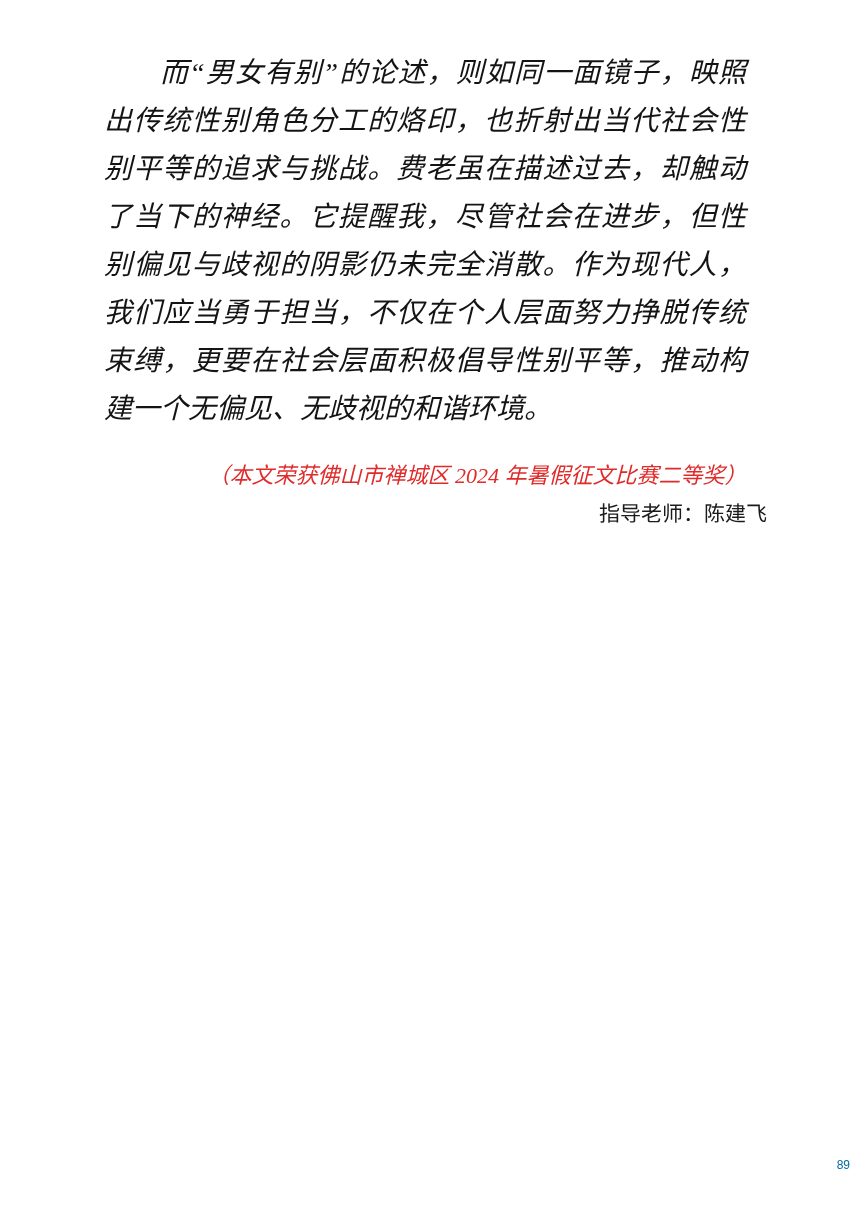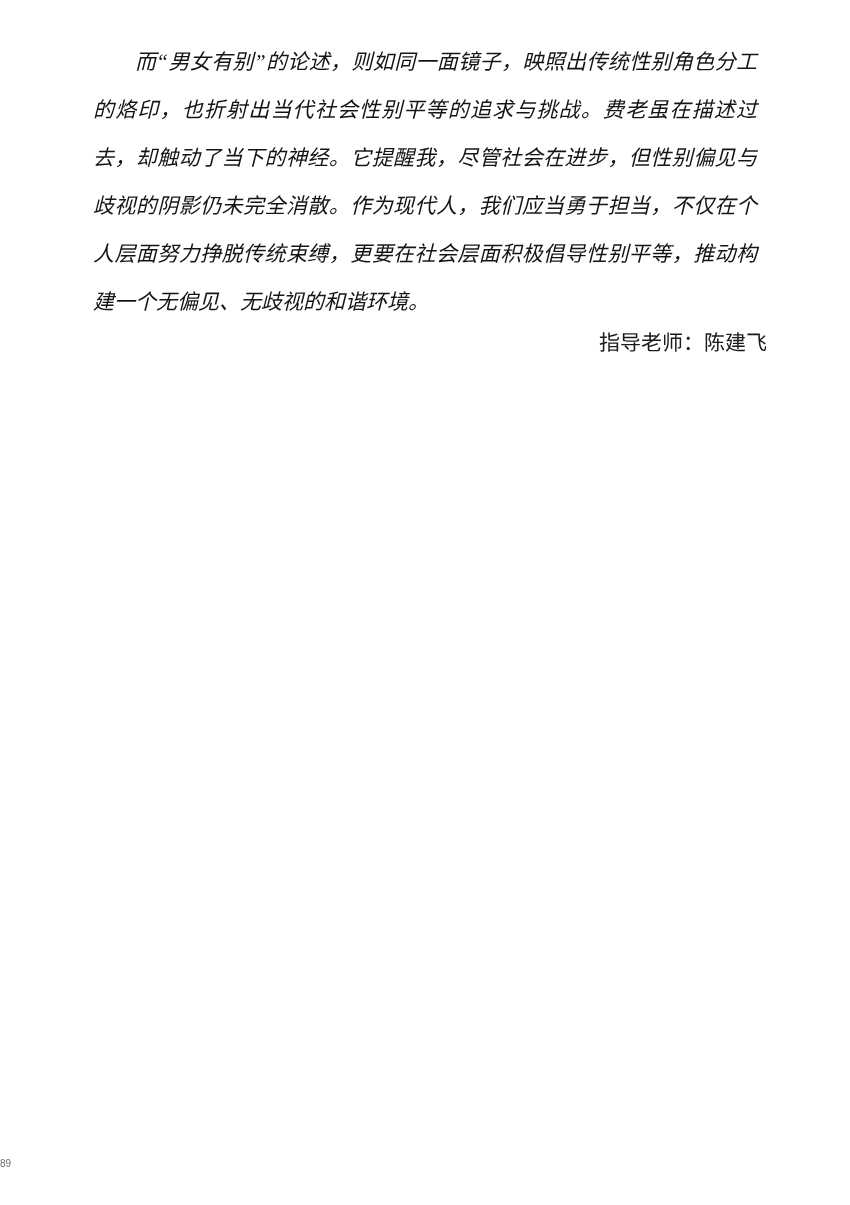--- a/index.html
+++ b/index.html
@@ -16,22 +16,22 @@
     font-family: "Liberation Serif", "DejaVu Serif", serif;
     color: #141414;
   }
   .content {
     position: absolute;
     left: 93px;
     top: 38px;
     width: 664px;
   }
   .content p.body-para {
-    margin: 0;
-    font-size: 21px;
+    margin: 11px;
+    font-size: 28px;
     line-height: 48px;
     text-indent: 2em;
     text-align: justify;
     text-justify: inter-ideograph;
     font-style: italic; 
   }
   .award-line {
     margin: 22px 0 0 0;
     padding-left: 104px;
     font-size: 22px;
@@ -48,28 +48,29 @@
     font-style: normal;
     font-weight: 500;
     font-family: "Liberation Sans", "DejaVu Sans", sans-serif;
     color: #1a1a1a;
   }
   .page-number {
     position: absolute;
     top: 1158px;
     left: 0;
     width: 100%;
-    text-align: left;
-    font-size: 10px;
+    text-align: right;
+    font-size: 12px;
     font-family: "Liberation Sans", "DejaVu Sans", sans-serif;
-    color: #737373;
+    color: #0369a1;
   }
 </style>
 </head>
 <body>
 
 <div class="page">
   <div class="content">
     <p class="body-para">而“男女有别”的论述，则如同一面镜子，映照出传统性别角色分工的烙印，也折射出当代社会性别平等的追求与挑战。费老虽在描述过去，却触动了当下的神经。它提醒我，尽管社会在进步，但性别偏见与歧视的阴影仍未完全消散。作为现代人，我们应当勇于担当，不仅在个人层面努力挣脱传统束缚，更要在社会层面积极倡导性别平等，推动构建一个无偏见、无歧视的和谐环境。</p>
+    <p class="award-line" style="color: rgb(224, 43, 43);">（本文荣获佛山市禅城区 2024 年暑假征文比赛二等奖）</p>
     <p class="teacher-line">指导老师：陈建飞</p>
   </div>
   <div class="page-number">89</div>
 </div>
 
 </body></html>

